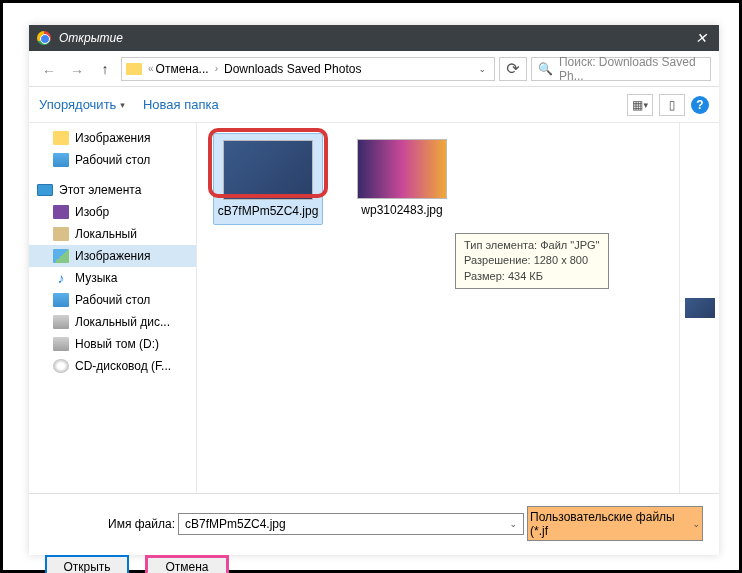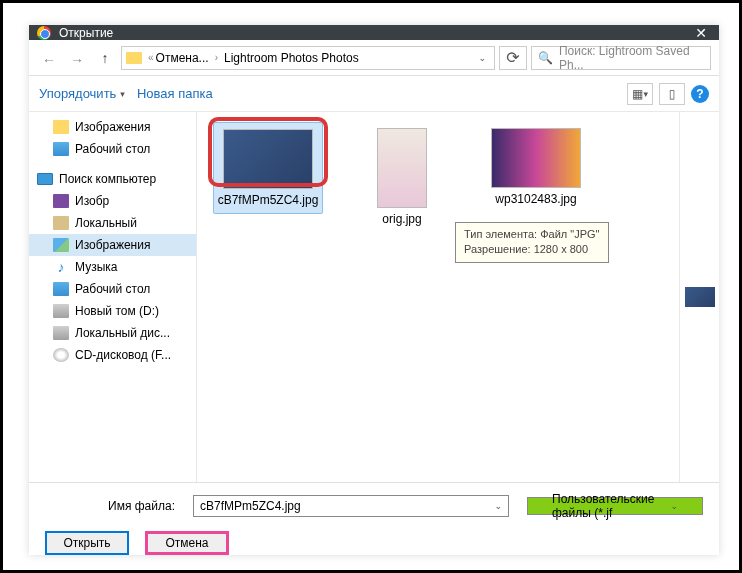--- a/index.html
+++ b/index.html
@@ -1,32 +1,32 @@
 <!DOCTYPE html>
 <html><head>
 <meta charset="utf-8">
 <style>
 * { box-sizing: border-box; margin: 0; padding: 0; font-family: 'Segoe UI', Tahoma, sans-serif; }
 body { background: #fff; width: 742px; height: 573px; overflow: hidden; }
 .outer-frame { border: 3px solid #000; width: 742px; height: 573px; background: #fff; position: relative; }
 .dialog { position: absolute; left: 26px; top: 22px; width: 690px; height: 530px; background: #fff; box-shadow: 0 0 8px rgba(0,0,0,0.15); }
-.titlebar { height: 15px; background: #3a3f44; color: #fff; display: flex; align-items: center; padding: 0 8px; font-size: 12px; }
+.titlebar { height: 26px; background: #3a3f44; color: #fff; display: flex; align-items: center; padding: 0 8px; font-size: 12px; font-style: italic; }
 .titlebar .chrome-icon { width: 14px; height: 14px; border-radius: 50%; background: conic-gradient(#ea4335 0 120deg,#34a853 120deg 240deg,#fbbc05 240deg 360deg); margin-right: 8px; position: relative; }
 .titlebar .chrome-icon::after { content:''; position:absolute; left:3px; top:3px; width:8px; height:8px; border-radius:50%; background:#4285f4; border:1px solid #fff; }
 .titlebar .close { margin-left: auto; font-size: 14px; cursor: pointer; padding: 0 4px; }
 .nav-row { height: 36px; display: flex; align-items: center; padding: 4px 8px; gap: 4px; border-bottom: 1px solid #e0e0e0; }
 .nav-btn { width: 24px; height: 24px; display: flex; align-items: center; justify-content: center; color: #888; font-size: 14px; cursor: pointer; }
 .nav-btn.active { color: #333; }
 .breadcrumb { flex: 1; border: 1px solid #ccc; height: 24px; display: flex; align-items: center; padding: 0 4px; font-size: 12px; gap: 2px; background: #fff; }
 .breadcrumb .folder-icon { width: 16px; height: 12px; background: #ffd968; border-radius: 1px; margin-right: 4px; }
 .breadcrumb .sep { color: #888; margin: 0 4px; font-size: 10px; }
 .breadcrumb .dd { margin-left: auto; color: #555; font-size: 9px; padding: 0 4px; }
 .refresh-btn { width: 28px; height: 24px; border: 1px solid #ccc; display: flex; align-items: center; justify-content: center; color: #555; }
 .search-box { width: 180px; height: 24px; border: 1px solid #ccc; display: flex; align-items: center; padding: 0 6px; font-size: 12px; color: #888; gap: 6px; }
-.toolbar { height: 36px; display: flex; align-items: center; padding: 0 10px; gap: 12px; border-bottom: 1px solid #e8e8e8; font-size: 13px; }
+.toolbar { height: 36px; display: flex; align-items: center; padding: 0 10px; gap: 18px; border-bottom: 1px solid #e8e8e8; font-size: 13px; }
 .toolbar .organize { color: #1e6fbb; display: flex; align-items: center; gap: 4px; cursor: pointer; }
 .toolbar .newfolder { color: #1e6fbb; cursor: pointer; }
 .toolbar .right-tools { margin-left: auto; display: flex; gap: 6px; align-items: center; }
 .tool-icon { width: 26px; height: 22px; border: 1px solid transparent; display: flex; align-items: center; justify-content: center; color: #555; font-size: 12px; }
 .tool-icon.view { border-color: #ccc; }
 .help-icon { width: 18px; height: 18px; border-radius: 50%; background: #1e88e5; color: #fff; display: flex; align-items: center; justify-content: center; font-size: 12px; font-weight: bold; }
 .body-area { display: flex; height: 370px; justify-content: flex-end; }
 .sidebar { width: 168px; border-right: 1px solid #e8e8e8; padding: 4px 0; overflow: hidden; font-size: 12px; }
 .tree-item { display: flex; align-items: center; height: 22px; padding: 0 4px 0 20px; gap: 6px; cursor: pointer; white-space: nowrap; overflow: hidden; }
 .tree-item.lvl0 { padding-left: 8px; }
@@ -49,24 +49,24 @@
 .file-item.highlighted { background: #cfe6fa; border: 1px solid #8cc0ea; border-radius: 2px; position: relative; }
 .red-frame { position: absolute; left: -6px; top: -6px; right: -6px; bottom: 26px; border: 4px solid #d93838; border-radius: 10px; pointer-events: none; z-index: 5; }
 .thumb { width: 90px; height: 60px; background: #e0e0e0; border: 1px solid #bbb; }
 .thumb.t1 { background: linear-gradient(135deg,#3a5a8a,#2a4068); }
 .thumb.t2 { width: 50px; height: 80px; background: linear-gradient(#f0e8e0,#e8c8d8); }
 .thumb.t3 { background: linear-gradient(90deg,#3a2a6a,#c84898,#f0a838); }
 .tooltip { position: absolute; left: 258px; top: 110px; background: #fffef0; border: 1px solid #888; padding: 4px 8px; font-size: 11px; color: #444; z-index: 10; line-height: 1.4; }
 .preview-pane { position: absolute; right: 0; top: 0; bottom: 0; width: 40px; border-left: 1px solid #e8e8e8; display: flex; align-items: center; justify-content: center; }
 .preview-thumb { width: 30px; height: 20px; background: linear-gradient(135deg,#3a5a8a,#2a4068); }
 .bottom { padding: 12px 16px; border-top: 1px solid #e0e0e0; }
-.filename-row { display: flex; align-items: center; gap: 18px; margin-bottom: 14px; font-size: 12px; }
+.filename-row { display: flex; align-items: center; gap: 3px; margin-bottom: 14px; font-size: 12px; }
 .filename-row label { text-align: right; width: 130px; }
 .filename-input { flex: 1; height: 22px; border: 1px solid #888; padding: 0 6px; font-size: 12px; display: flex; align-items: center; justify-content: space-between; background: #fff; }
-.filter-select { width: 176px; height: 18px; border: 1px solid #888; padding: 0 24px; font-size: 12px; display: flex; align-items: center; justify-content: space-between; background: #84cc16; }
+.filter-select { width: 176px; height: 35px; border: 1px solid #888; padding: 0 2px; font-size: 12px; display: flex; align-items: center; justify-content: space-between; background: #fdba74; }
 .button-row { display: flex; justify-content: flex-start; gap: 16px; }
 .btn { width: 84px; height: 24px; border: 3px solid #ec4899; background: #efefef; font-size: 12px; cursor: pointer; }
 .btn.primary { border: 2px solid #0078d7; }
 .dd-arrow { font-size: 9px; color: #555; }
 </style>
 </head>
 <body>
 
 <div class="outer-frame">
 <div class="dialog">
@@ -79,27 +79,27 @@
 
   <div class="nav-row">
     <div class="nav-btn">←</div>
     <div class="nav-btn">→</div>
     <div class="nav-btn active">↑</div>
     <div class="breadcrumb">
       <span class="folder-icon"></span>
       <span style="font-size:10px;color:#888">«</span>
       <span>Отмена...</span>
       <span class="sep">›</span>
-      <span>Lightroom Photos Photos</span>
+      <span>Downloads Saved Photos</span>
       <span class="dd">⌄</span>
     </div>
     <div class="refresh-btn">⟳</div>
     <div class="search-box">
       <span>🔍</span>
-      <span>Поиск: Lightroom Saved Ph...</span>
+      <span>Поиск: Downloads Saved Ph...</span>
     </div>
   </div>
 
   <div class="toolbar">
     <div class="organize">
       <span>Упорядочить</span>
       <span class="dd-arrow">▾</span>
     </div>
     <div class="newfolder">Новая папка</div>
     <div class="right-tools">
@@ -115,21 +115,21 @@
             <span class="tree-icon ico-folder"></span>
             <span>Изображения</span>
           </div>
       <div class="tree-item lvl1">
             <span class="tree-icon ico-desktop"></span>
             <span>Рабочий стол</span>
           </div>
       <div style="height:8px"></div>
       <div class="tree-item lvl0">
             <span class="tree-icon ico-pc"></span>
-            <span>Поиск компьютер</span>
+            <span>Этот элемента</span>
           </div>
       <div class="tree-item lvl1">
             <span class="tree-icon ico-video"></span>
             <span>Изобр</span>
           </div>
       <div class="tree-item lvl1">
             <span class="tree-icon ico-docs"></span>
             <span>Локальный</span>
           </div>
       <div class="tree-item lvl1 selected">
@@ -139,50 +139,47 @@
       <div class="tree-item lvl1">
             <span class="tree-icon ico-music">♪</span>
             <span>Музыка</span>
           </div>
       <div class="tree-item lvl1">
             <span class="tree-icon ico-desktop"></span>
             <span>Рабочий стол</span>
           </div>
       <div class="tree-item lvl1">
             <span class="tree-icon ico-drive"></span>
+            <span>Локальный дис...</span>
+          </div>
+      <div class="tree-item lvl1">
+            <span class="tree-icon ico-drive"></span>
             <span>Новый том (D:)</span>
-          </div>
-      <div class="tree-item lvl1">
-            <span class="tree-icon ico-drive"></span>
-            <span>Локальный дис...</span>
           </div>
       <div class="tree-item lvl1">
             <span class="tree-icon ico-cd"></span>
             <span>CD-дисковод (F...</span>
           </div>
     </div>
 
     <div class="content">
       <div class="file-item highlighted">
         <div class="red-frame"></div>
         <div class="thumb t1"></div>
         <span>cB7fMPm5ZC4.jpg</span>
       </div>
       <div class="file-item">
-        <div class="thumb t2"></div>
-        <span>orig.jpg</span>
-      </div>
-      <div class="file-item">
         <div class="thumb t3"></div>
         <span>wp3102483.jpg</span>
       </div>
 
       <div class="tooltip">
         <div>Тип элемента: Файл "JPG"</div>
         <div>Разрешение: 1280 x 800</div>
+        <div>Размер: 434 КБ</div>
       </div>
 
       <div class="preview-pane">
         <div class="preview-thumb"></div>
       </div>
     </div>
   </div>
 
   <div class="bottom">
     <div class="filename-row">

